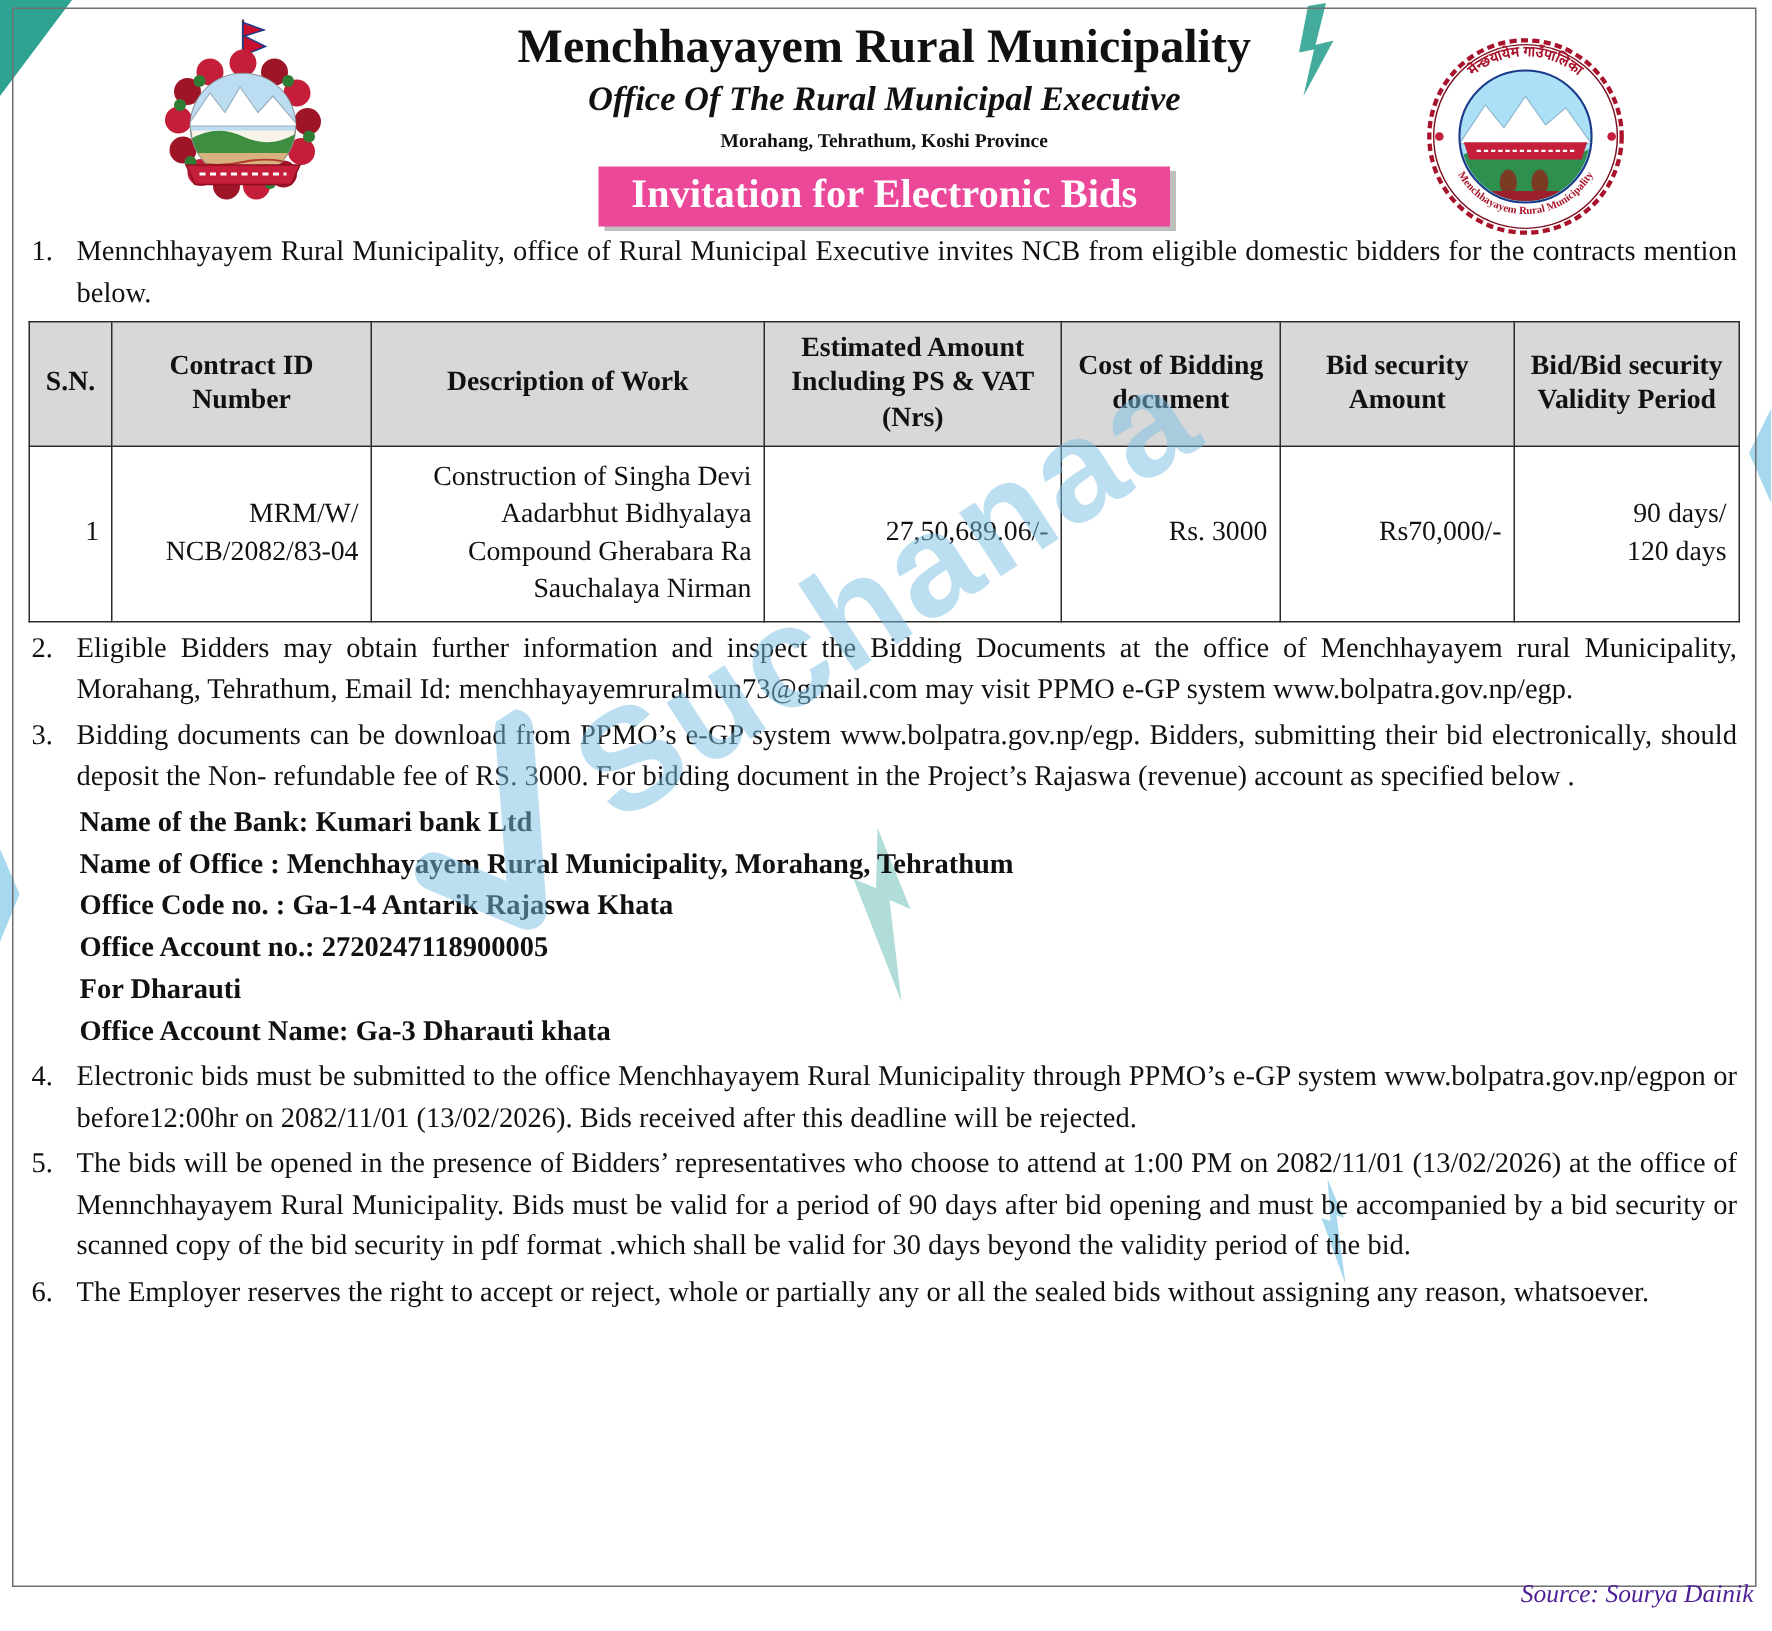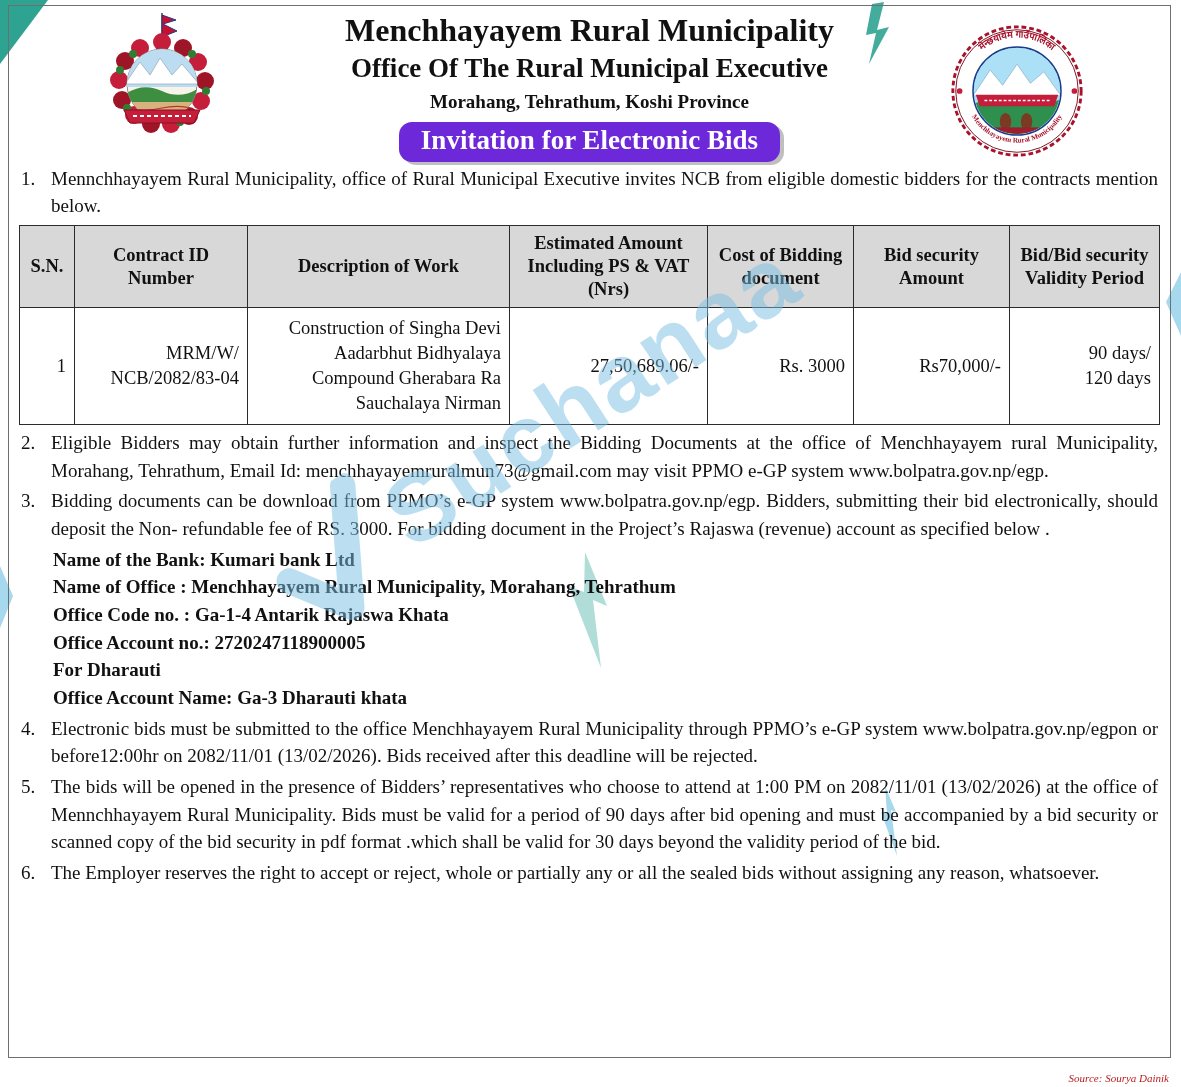--- a/index.html
+++ b/index.html
@@ -14,45 +14,45 @@
   .border-box{
     position:absolute;left:8px;top:5px;width:1163px;height:1053px;
     border:1px solid #6f6f6f;box-sizing:border-box;padding:4px 10px 2px 10px;
     z-index:1;background:transparent;
   }
   .header{text-align:center;position:relative;}
   .logo{position:absolute;}
   .logo-left{left:76px;top:0px;width:134px;height:132px;}
   .logo-right{right:72px;top:12px;width:142px;height:134px;}
   .title{font-size:32px;font-weight:bold;margin:2px 0 0 0;line-height:1.15;}
-  .subtitle{font-size:27px;font-weight:bold;margin:4px 0 0 0;line-height:1.15;}
-  .address{font-size:19px;font-weight:bold;margin:7px 0 0 0;}
+  .subtitle{font-size:23px;font-weight:bold;margin:4px 0 0 0;line-height:1.15;font-style:italic;}
+  .address{font-size:13px;font-weight:bold;margin:7px 0 0 0;}
   .banner{
-    display:inline-block;background:#6d28d9;color:#fff;font-size:27px;font-weight:bold;
-    padding:3px 22px 6px 22px;margin:9px 0 0 0;box-shadow:4px 3px 0 #bfbfbf;border-radius:13px;
+    display:inline-block;background:#ec4899;color:#fff;font-size:27px;font-weight:bold;
+    padding:3px 22px 6px 22px;margin:9px 0 0 0;box-shadow:4px 3px 0 #bfbfbf;
   }
   .pubdate{font-size:17.5px;font-weight:bold;margin:9px 0 2px 0;}
   .item{display:flex;font-size:19px;line-height:1.45;margin:3px 2px;}
   .item .num{flex:0 0 30px;}
   .item .text{flex:1;text-align:justify;}
   table.bids-table{
     width:100%;border-collapse:collapse;table-layout:fixed;margin:5px 0 4px 0;
     border:1.5px solid #222;
   }
   table.bids-table th, table.bids-table td{
     border:1px solid #2b2b2b;text-align:center;vertical-align:middle;
   }
   table.bids-table th{
     background:#d8d8d8;font-size:18.5px;font-weight:bold;padding:6px 4px;height:66px;line-height:1.25;
   }
   table.bids-table td{font-size:18.5px;padding:6px 8px;height:104px;line-height:1.35;text-align:right;}
   .pre{white-space:pre-line;border-radius:10px;}
   .bank-line{margin-left:34px;font-weight:bold;font-size:19px;line-height:1.46;}
   .source{
-    position:absolute;right:12px;bottom:3px;font-style:italic;font-size:11px;color:#b91c1c;z-index:1;
+    position:absolute;right:12px;bottom:14px;font-style:italic;font-size:17px;color:#4c1d95;z-index:1;
   }
   
   .watermark-layer{
     position:absolute;left:235px;top:330px;width:560px;height:230px;z-index:2;
     transform:rotate(-33deg);pointer-events:none;opacity:.5;
     display:flex;align-items:center;
   }
   .wm-text{
     font-family:"Liberation Sans", sans-serif;font-weight:bold;font-size:96px;
     color:#79bfe4;letter-spacing:2px;

